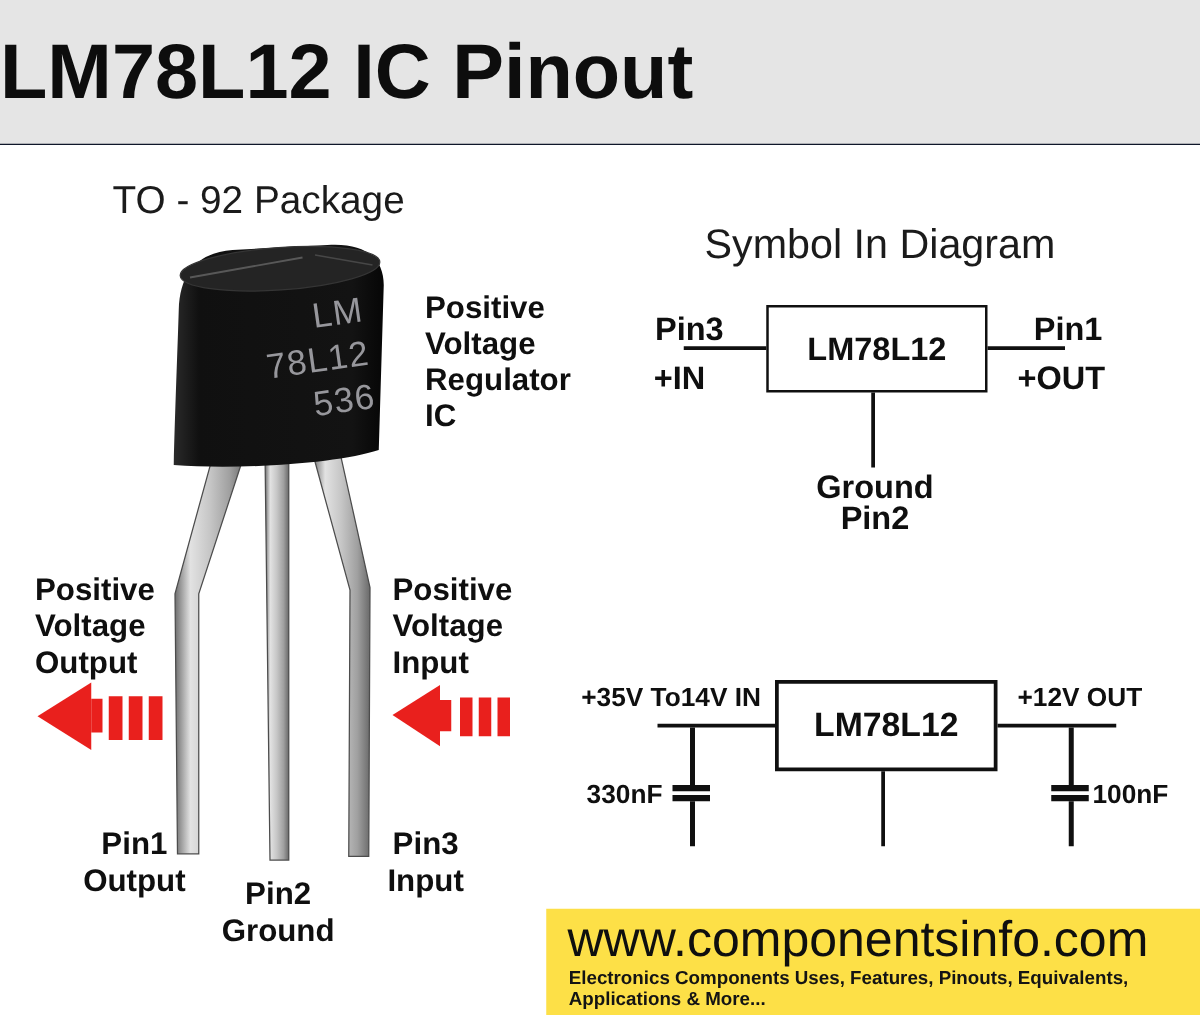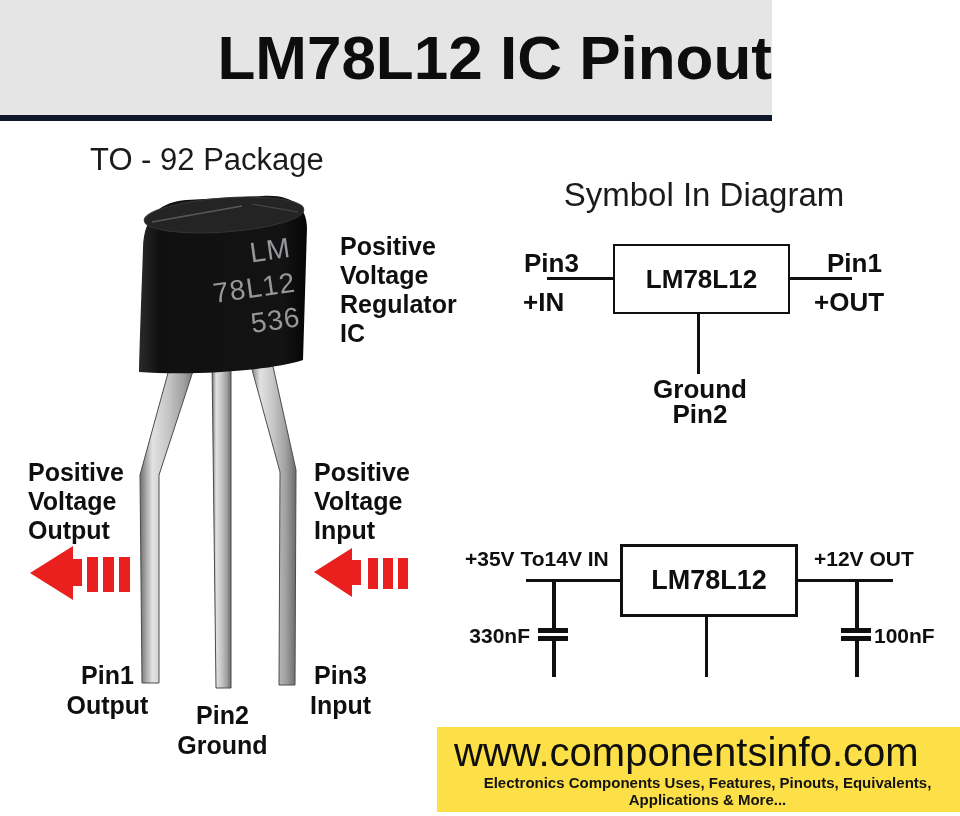--- a/index.html
+++ b/index.html
@@ -1,21 +1,21 @@
 <!DOCTYPE html>
 <html><head>
 <meta charset="utf-8">
 <style>
   html,body{margin:0;padding:0;background:#ffffff;font-family:"Liberation Sans",sans-serif;}
   .canvas{position:relative;width:960px;height:816px;background:#ffffff;overflow:hidden;}
   .abs{position:absolute;}
 
   
-  .banner{position:absolute;left:0;top:0;width:772px;height:115px;background:#e5e5e5;
-          border-bottom:6px solid #0f172a;display:flex;align-items:center;justify-content:flex-end;}
+  .banner{position:absolute;left:0;top:0;width:960px;height:115px;background:#e5e5e5;
+          border-bottom:1px solid #0f172a;display:flex;align-items:center;justify-content:flex-start;}
   .banner h1{margin:0;font-size:62px;font-weight:700;color:#0d0d0d;}
 
   
   .h-to92{left:90px;top:142px;font-size:31px;color:#1b1b1b;}
   .h-sym{left:489px;top:176px;width:430px;text-align:center;font-size:33px;color:#1b1b1b;}
   .h-app{left:492px;top:485px;width:430px;text-align:center;font-size:33px;color:#1b1b1b;}
 
   
   .blab{font-weight:700;color:#0f0f0f;font-size:25px;line-height:29px;}
   .desc{left:340px;top:232px;}
@@ -38,21 +38,21 @@
   .symbox{left:613px;top:244px;width:177px;height:70px;border:2px solid #101010;font-size:26px;box-sizing:border-box;}
   .appbox{left:620px;top:544px;width:178px;height:73px;border:3px solid #101010;font-size:27px;box-sizing:border-box;}
   .slab{position:absolute;font-weight:700;color:#0f0f0f;font-size:26px;}
   .alab{position:absolute;font-weight:700;color:#0f0f0f;font-size:21px;white-space:nowrap;}
   .gndblk{left:620px;top:377px;width:160px;text-align:center;font-weight:700;color:#0f0f0f;
           font-size:26px;line-height:25px;}
 
   
   .footer{position:absolute;left:437px;top:727px;width:523px;height:85px;background:#fde047;}
   .site{margin:3px 0 0 17px;font-size:40px;line-height:44px;color:#0f0f0f;white-space:nowrap;}
-  .tag{margin:1px 0 0 18px;font-size:15px;font-weight:700;line-height:16px;color:#141414;white-space:nowrap;text-align:center;}
+  .tag{margin:1px 0 0 18px;font-size:15px;font-weight:700;line-height:16px;color:#141414;white-space:nowrap;}
 
   .art{position:absolute;left:0;top:0;width:960px;height:816px;pointer-events:none;}
 </style>
 </head>
 <body>
 
 <div class="canvas">
 
   <header class="banner">
     <h1>LM78L12 IC Pinout</h1>

